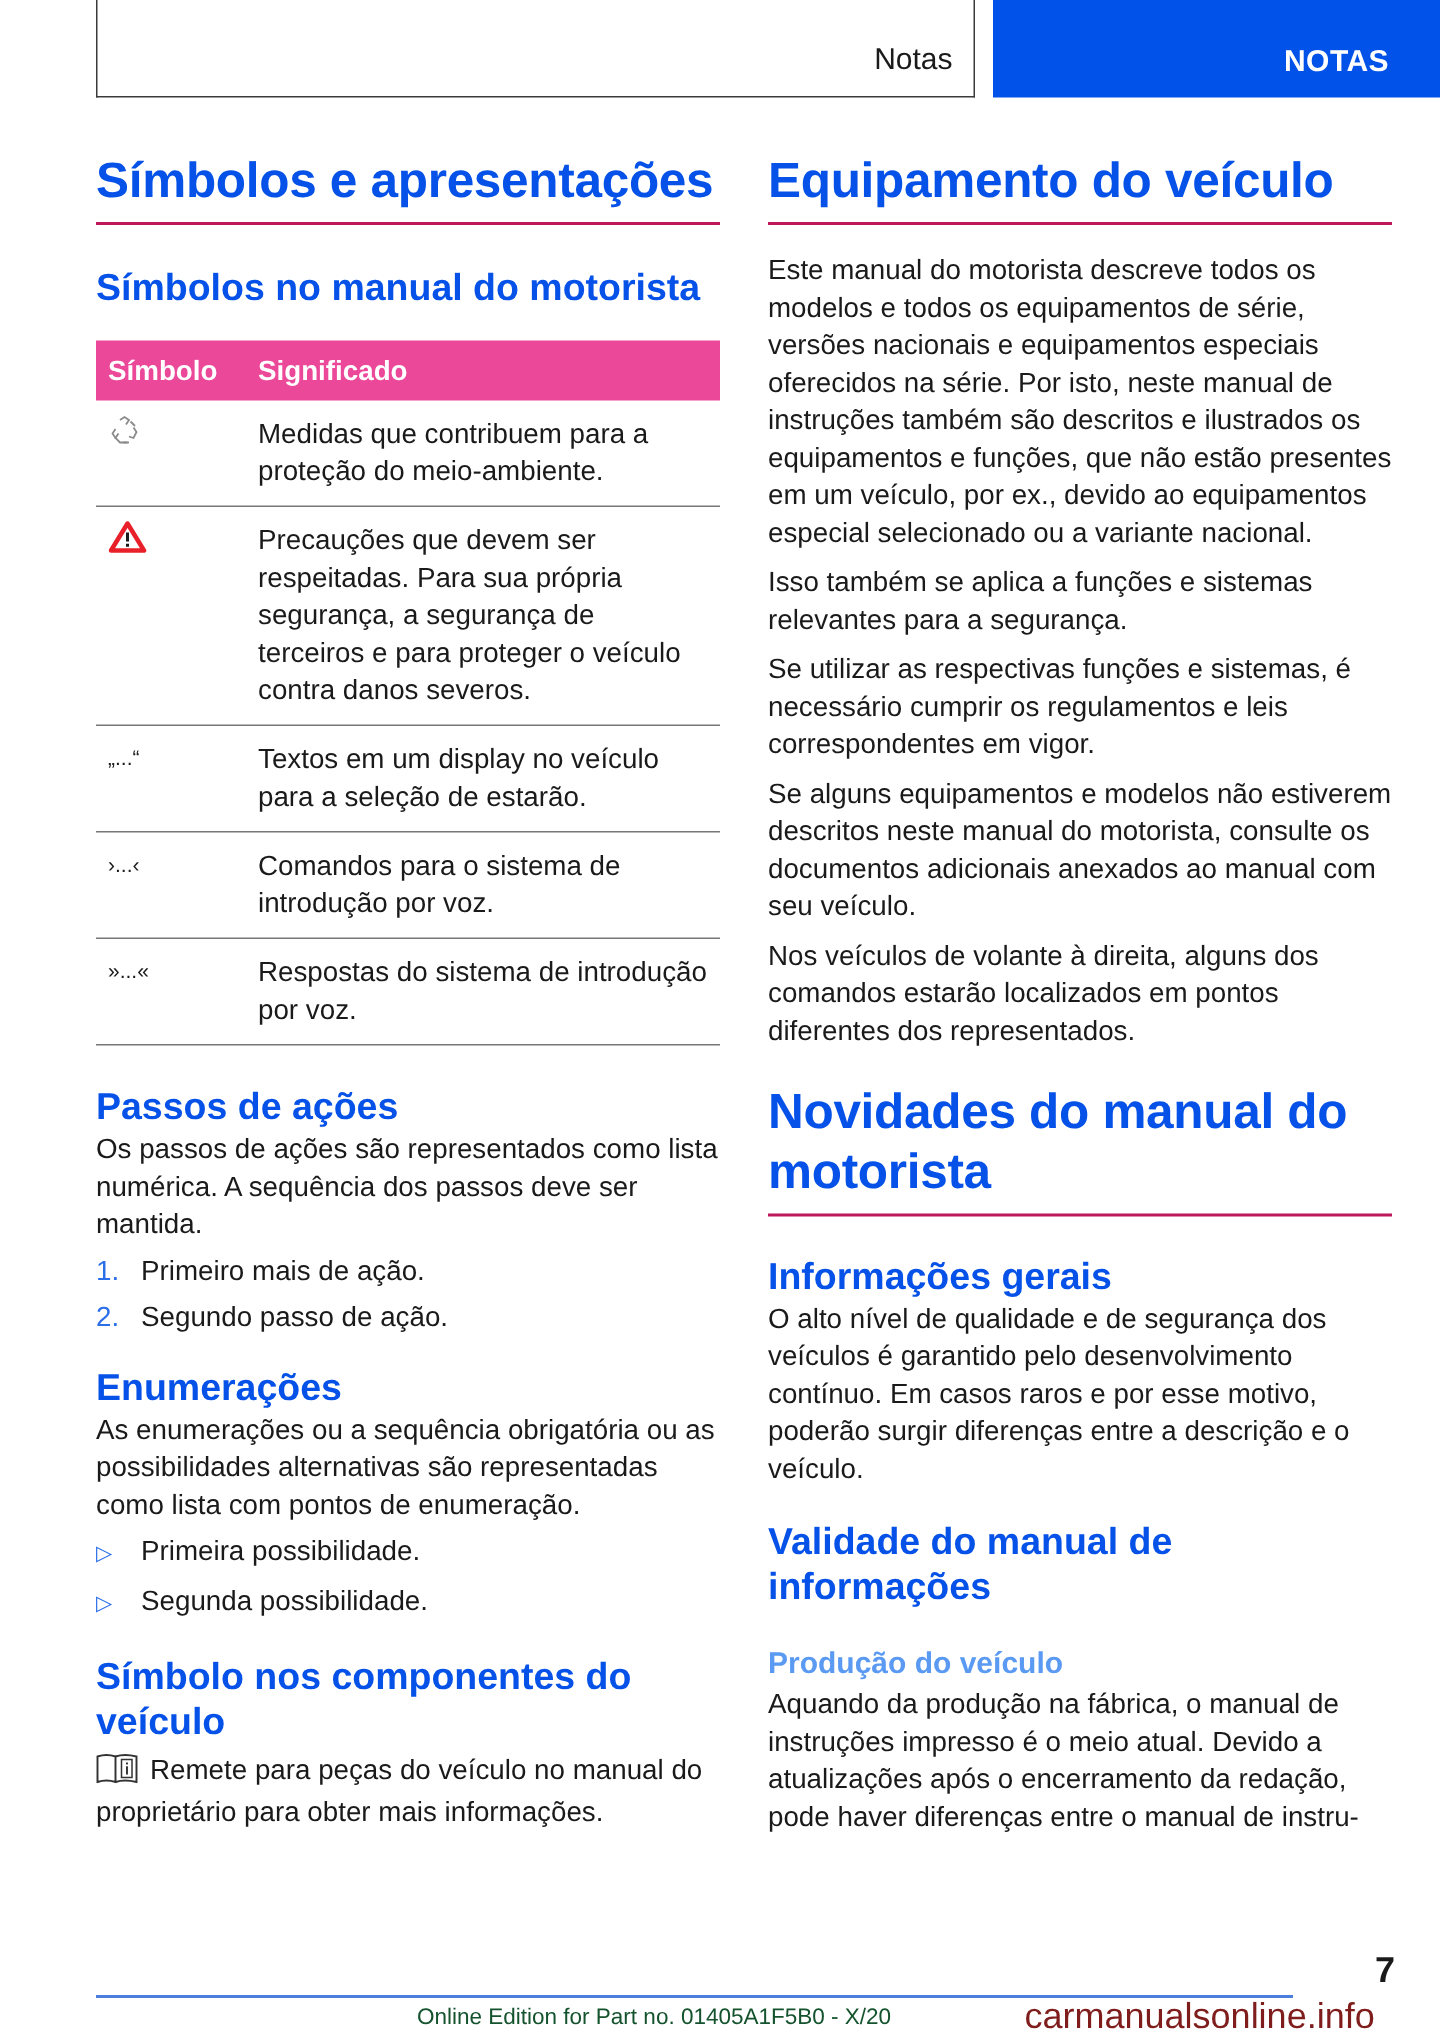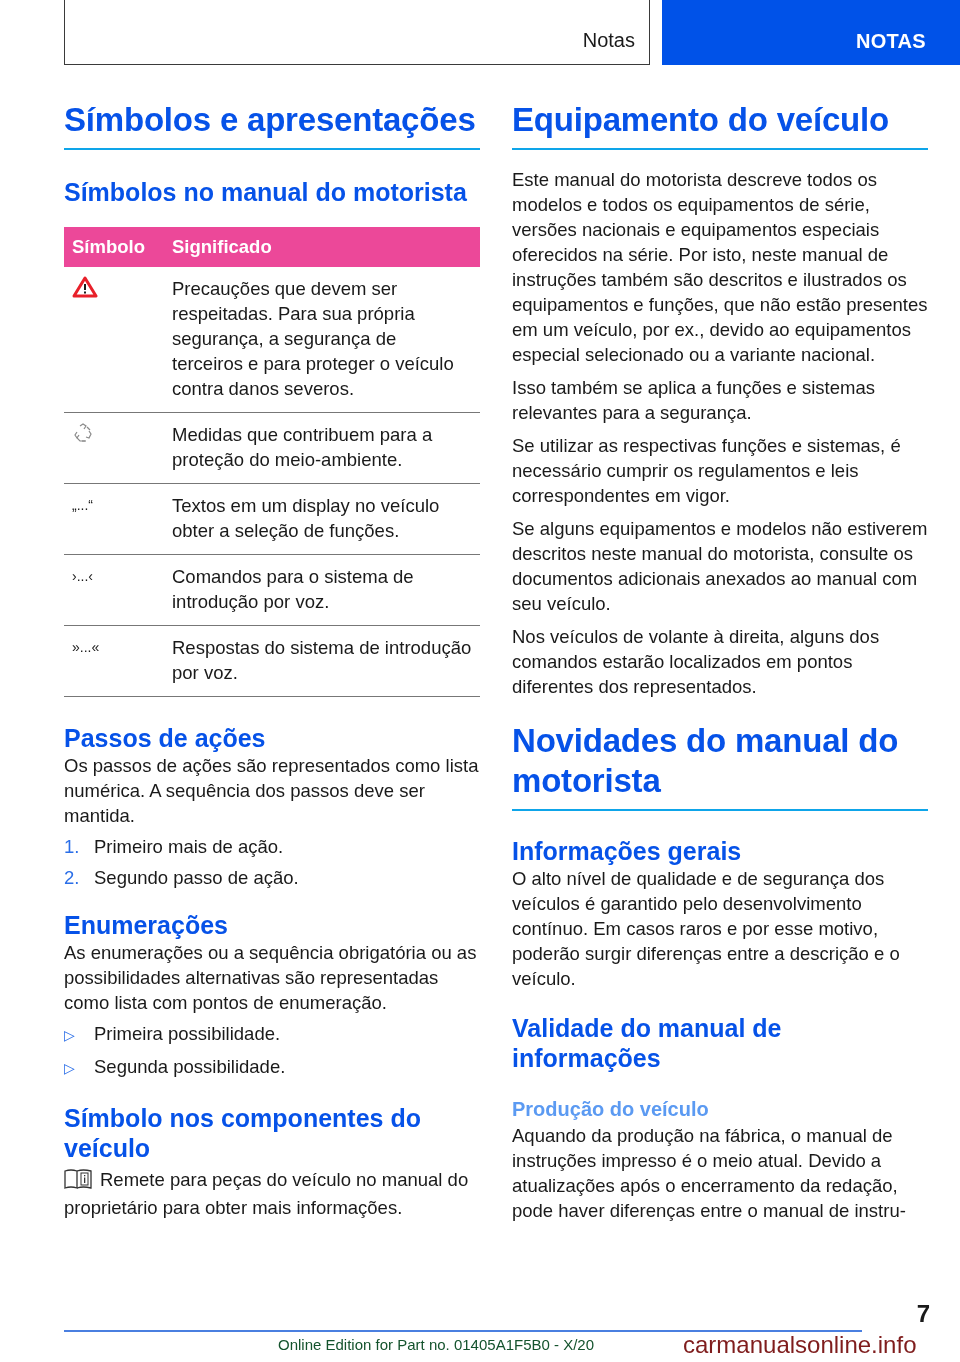--- a/index.html
+++ b/index.html
@@ -20,21 +20,21 @@
     .header-tab .label {
       position: absolute; right: 34px; bottom: 12px; font-size: 20px; font-weight: bold; color: #ffffff; letter-spacing: 0.3px;
     }
 
     .col { position: absolute; top: 100px; width: 416px; }
     .col-left { left: 64px; }
     .col-right { left: 512px; }
 
     h1 {
       color: #0652e8; font-size: 33px; font-weight: bold; line-height: 40px;
-      padding-bottom: 8px; border-bottom: 2px solid #0ea5e9; letter-spacing: -0.2px;
+      padding-bottom: 8px; border-bottom: 2px solid #be185d; letter-spacing: -0.2px;
     }
     h2 {
       color: #0652e8; font-size: 25px; font-weight: bold; line-height: 30px;
     }
     h3 {
       color: #5b9af2; font-size: 20px; font-weight: bold; line-height: 28px;
     }
     p, li, td { font-size: 18.5px; line-height: 25px; color: #1a1a1a; }
 
     table { width: 100%; border-collapse: collapse; }
@@ -81,52 +81,52 @@
   <h2 style="margin-top:27px;">Símbolos no manual do motorista</h2>
 
   <table style="margin-top:20px;">
     <thead>
       <tr>
         <th>Símbolo</th>
         <th>Significado</th>
       </tr>
     </thead>
     <tbody>
-      <tr>
-        <td>
-          <span>
-            <svg width="26" height="22" viewBox="0 0 26 22">
-              <polygon points="13,2 24,20 2,20" fill="#fff" stroke="#e8202a" stroke-width="3" stroke-linejoin="round"></polygon>
-              <rect x="12" y="8" width="2" height="6" fill="#1a1a1a"></rect>
-              <rect x="12" y="15.5" width="2" height="2" fill="#1a1a1a"></rect>
-            </svg>
-          </span>
-        </td>
-        <td>Precauções que devem ser respeitadas. Para sua própria segurança, a segurança de terceiros e para proteger o veículo contra danos severos.</td>
-      </tr>
       <tr>
         <td>
           <span>
             <svg width="22" height="22" viewBox="0 0 22 22">
               <g fill="none" stroke="#8a8a8a" stroke-width="1.2">
                 <path d="M8 4 L11 2 L14 4 L12 7"></path>
                 <path d="M17 9 L19 12 L17 16 L14 15"></path>
                 <path d="M13 19 L8 19 L5 16 L7 13"></path>
                 <path d="M5 10 L3 13 L5 16"></path>
                 <path d="M15 5 L18 8"></path>
                 <path d="M10 19 L14 19"></path>
               </g>
             </svg>
           </span>
         </td>
         <td>Medidas que contribuem para a proteção do meio-ambiente.</td>
       </tr>
       <tr>
+        <td>
+          <span>
+            <svg width="26" height="22" viewBox="0 0 26 22">
+              <polygon points="13,2 24,20 2,20" fill="#fff" stroke="#e8202a" stroke-width="3" stroke-linejoin="round"></polygon>
+              <rect x="12" y="8" width="2" height="6" fill="#1a1a1a"></rect>
+              <rect x="12" y="15.5" width="2" height="2" fill="#1a1a1a"></rect>
+            </svg>
+          </span>
+        </td>
+        <td>Precauções que devem ser respeitadas. Para sua própria segurança, a segurança de terceiros e para proteger o veículo contra danos severos.</td>
+      </tr>
+      <tr>
         <td>„...“</td>
-        <td>Textos em um display no veículo obter a seleção de funções.</td>
+        <td>Textos em um display no veículo para a seleção de estarão.</td>
       </tr>
       <tr>
         <td>›...‹</td>
         <td>Comandos para o sistema de introdução por voz.</td>
       </tr>
       <tr>
         <td>»...«</td>
         <td>Respostas do sistema de introdução por voz.</td>
       </tr>
     </tbody>

